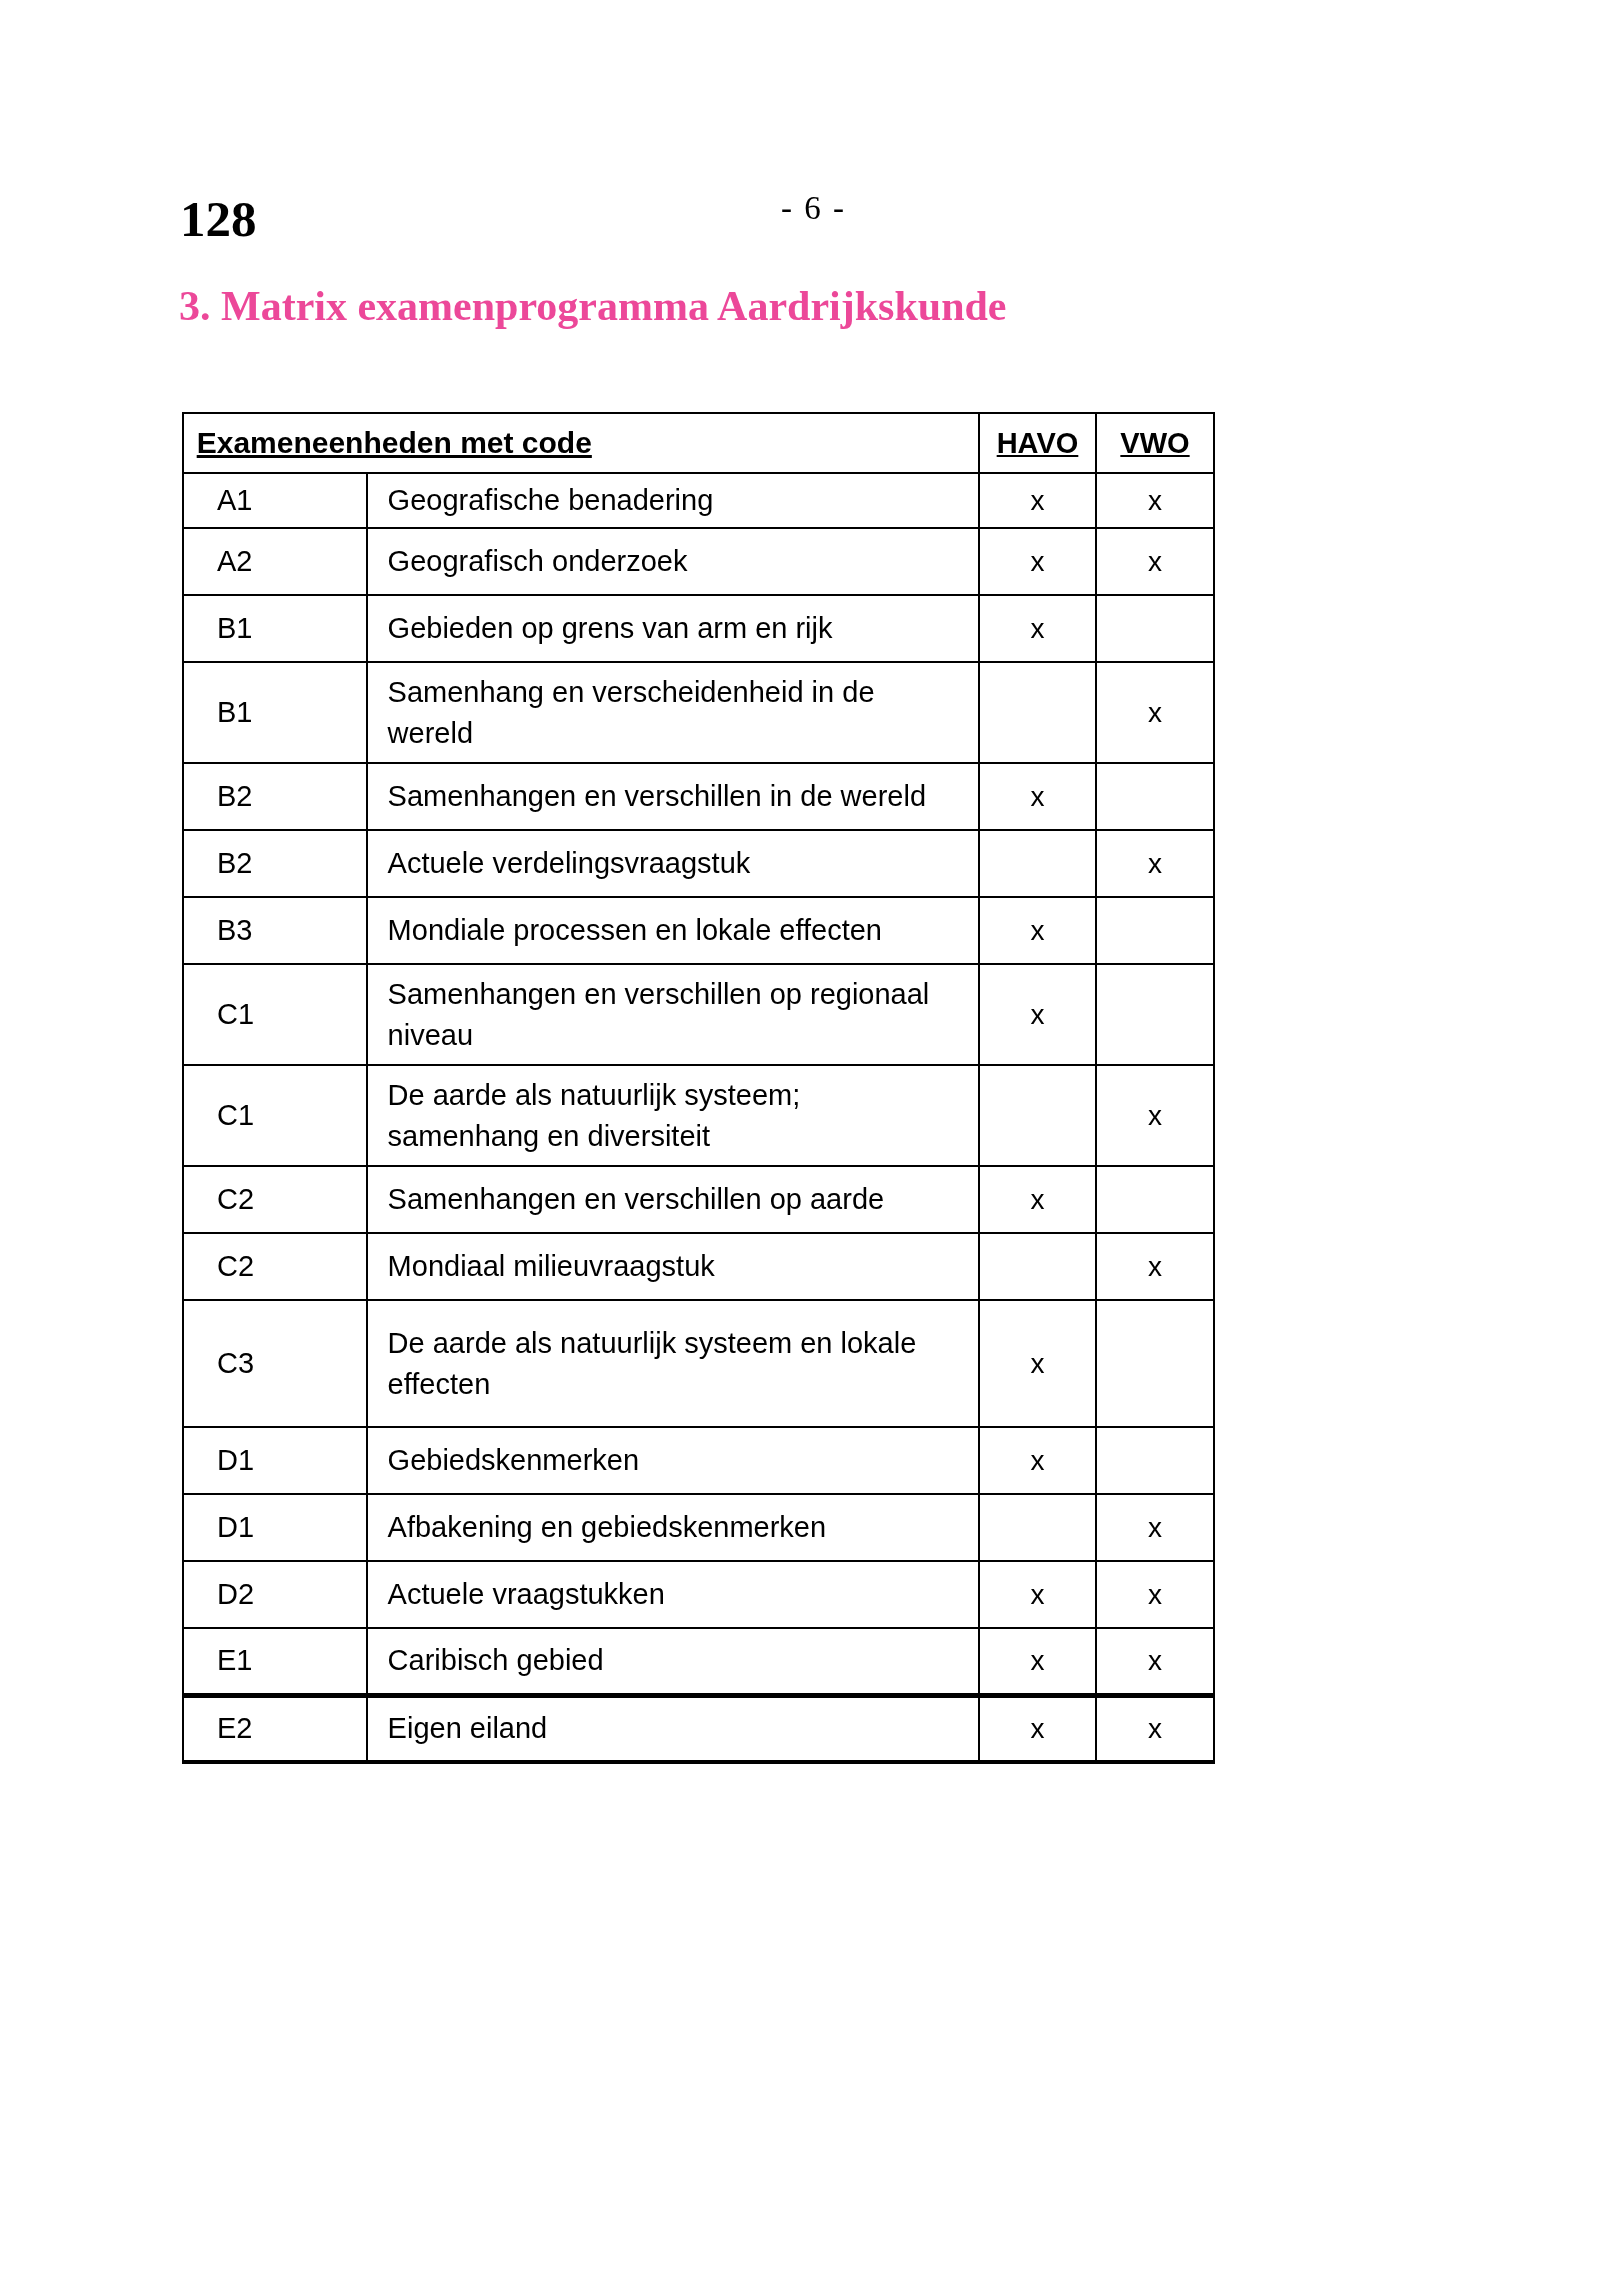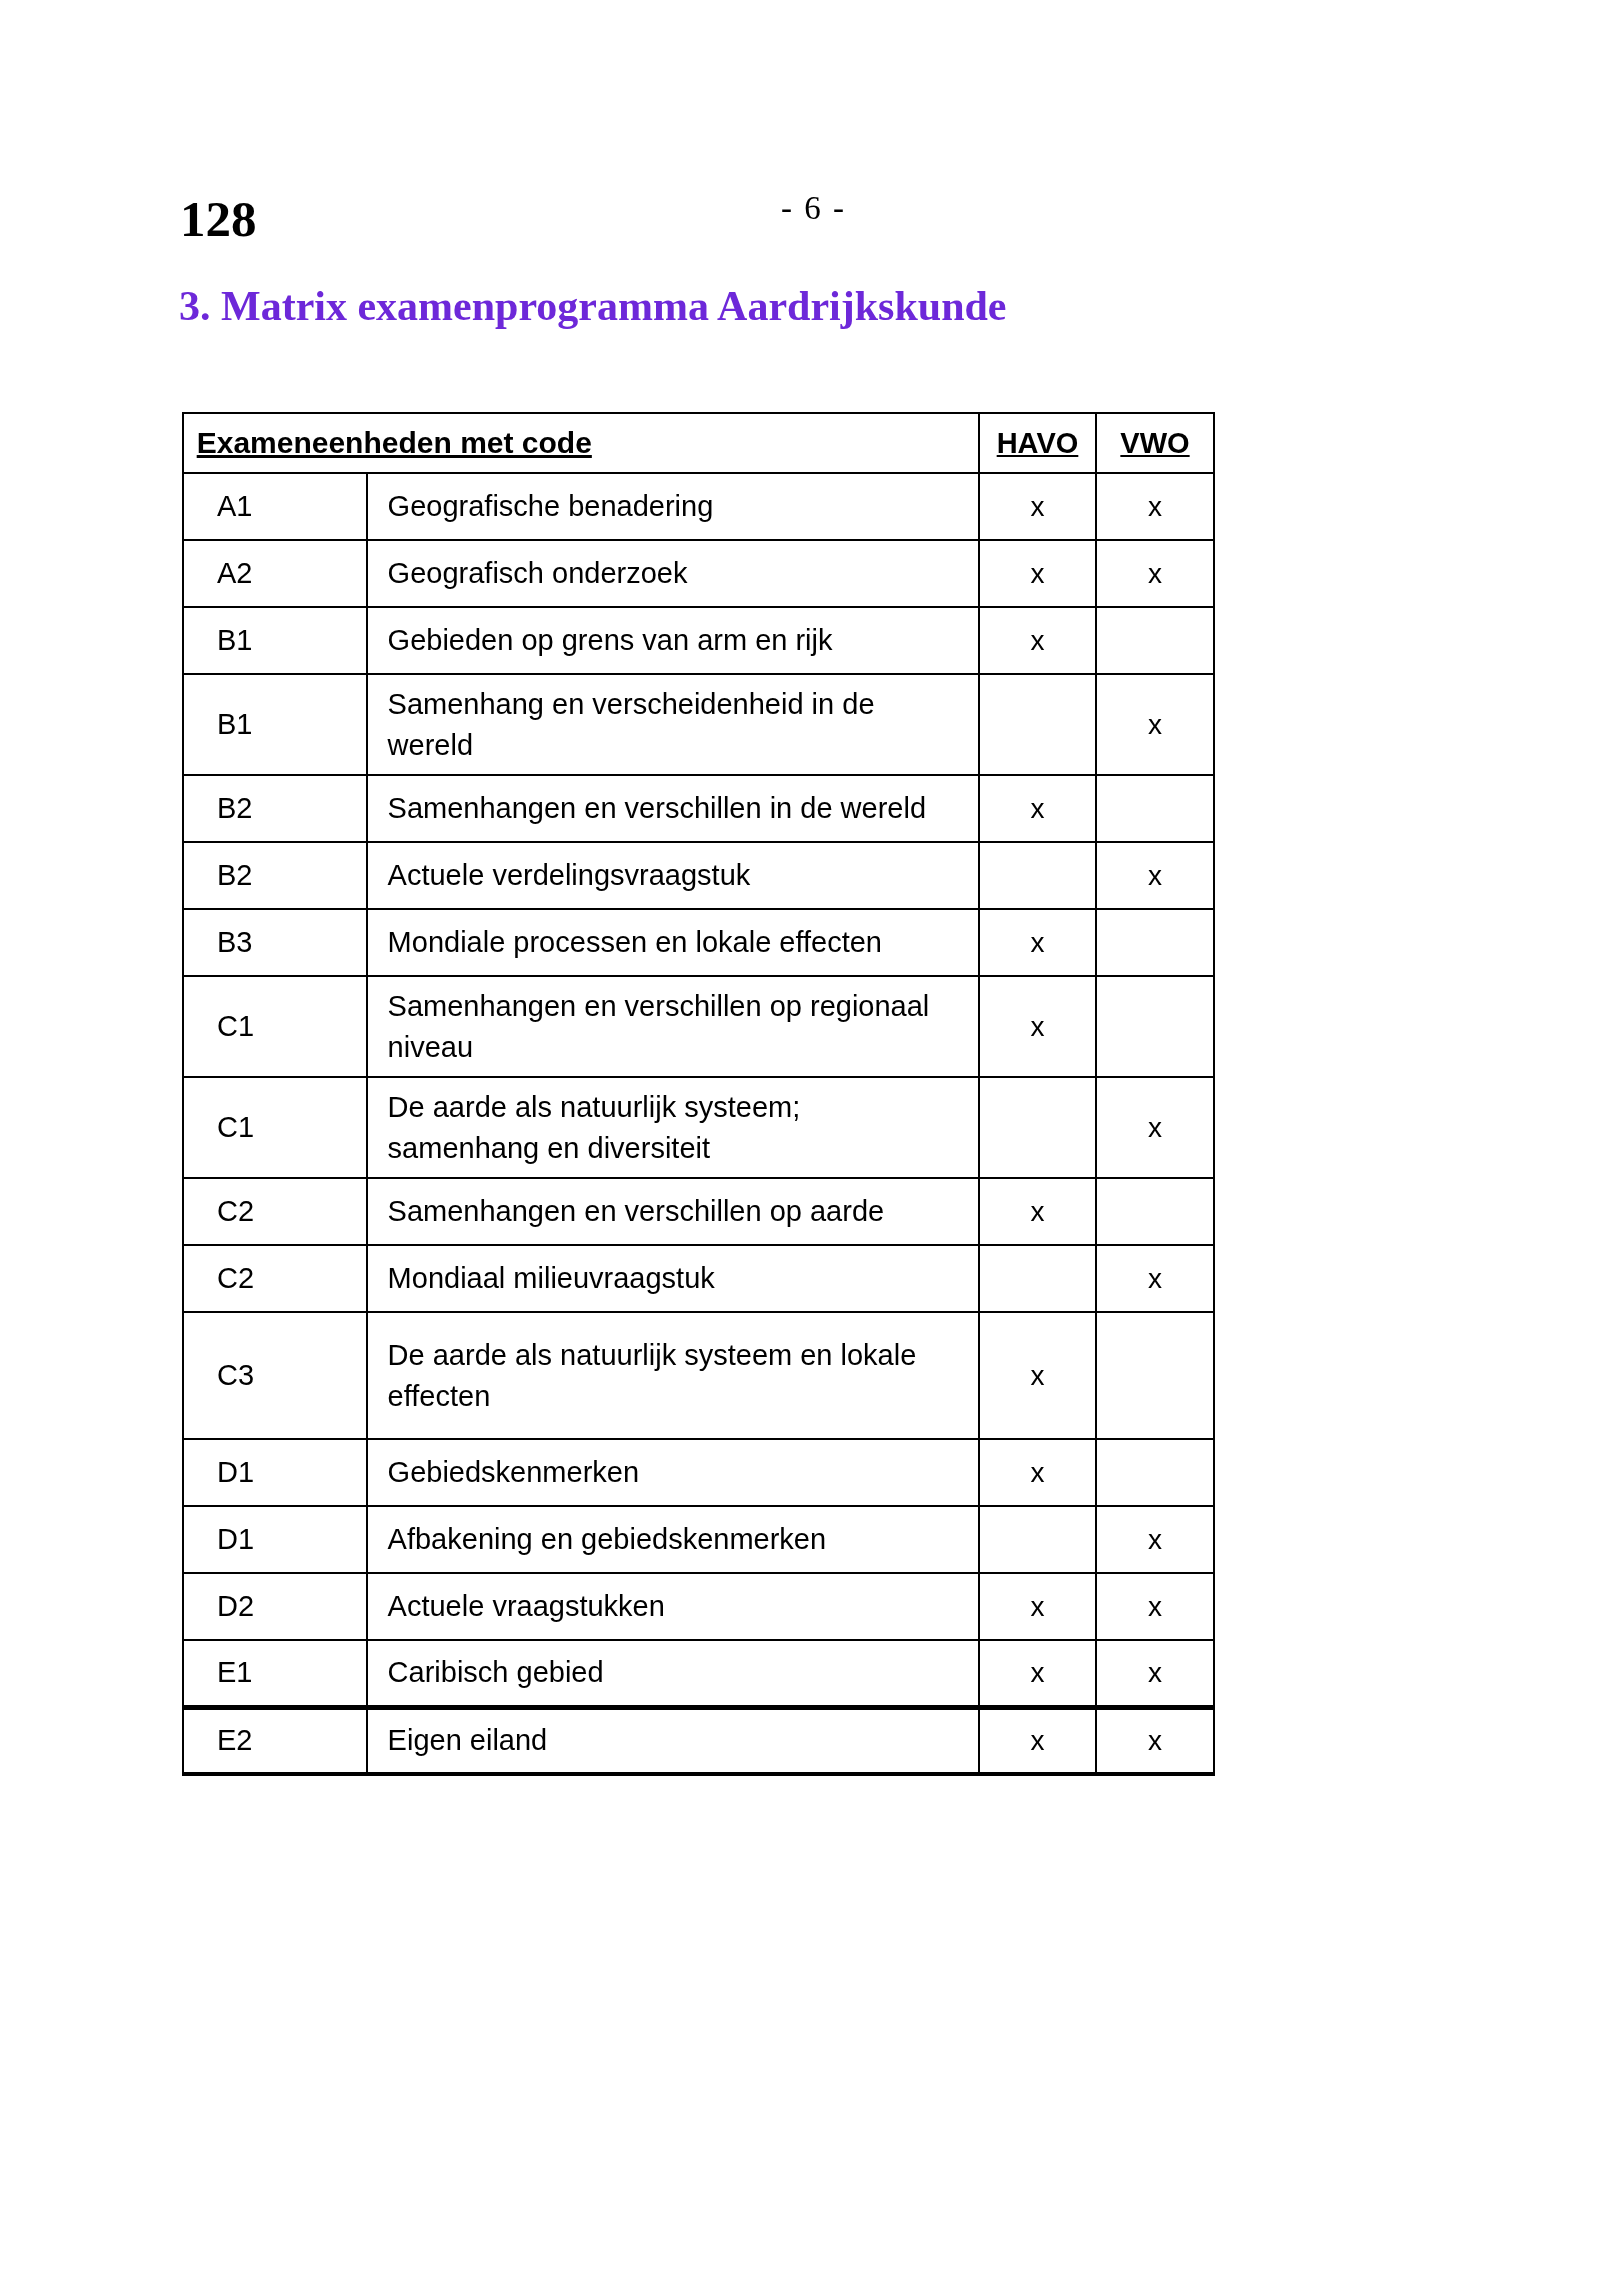--- a/index.html
+++ b/index.html
@@ -91,38 +91,38 @@
 </style>
 </head>
 <body>
 
 <div class="page">
 
   <div class="page-number">128</div>
 
   <div class="page-marker">- 6 -</div>
 
-  <h1 class="heading" style="color: #6d28d9;">3. Matrix examenprogramma Aardrijkskunde</h1>
+  <h1 class="heading" style="color: #ec4899;">3. Matrix examenprogramma Aardrijkskunde</h1>
 
   <table class="matrix-table">
     <colgroup>
       <col style="width:184px">
       <col style="width:612px">
       <col style="width:117px">
       <col style="width:118px">
     </colgroup>
     <thead>
       <tr>
         <th colspan="2" class="th-left">Exameneenheden met code</th>
         <th class="th-center">HAVO</th>
         <th class="th-center">VWO</th>
       </tr>
     </thead>
     <tbody id="table-body">
-        <tr style="height: 67px;">
+        <tr style="height: 55px;">
           <td class="td-code">A1</td>
           <td class="td-desc">Geografische benadering</td>
           <td class="td-mark">x</td>
           <td class="td-mark">x</td>
         </tr>
         <tr style="height: 67px;">
           <td class="td-code">A2</td>
           <td class="td-desc">Geografisch onderzoek</td>
           <td class="td-mark">x</td>
           <td class="td-mark">x</td>

